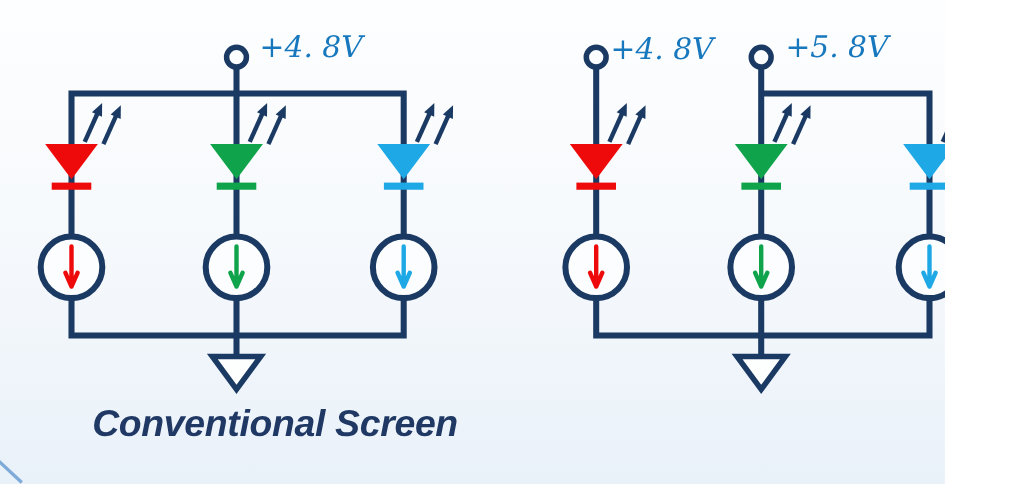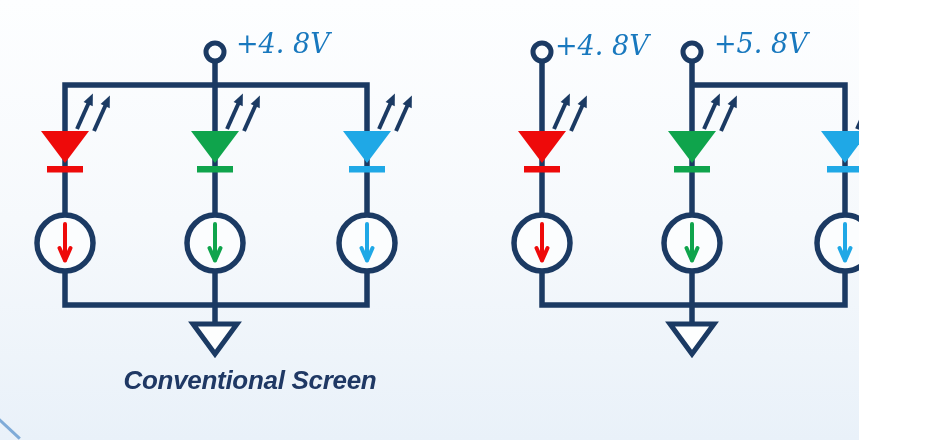--- a/index.html
+++ b/index.html
@@ -36,21 +36,21 @@
   .fill-red{fill:var(--led-red);} .fill-green{fill:var(--led-green);} .fill-blue{fill:var(--led-blue);}
   .vlabel{
     position:absolute;
     font-family:"DejaVu Serif",serif;
     font-size:27px;line-height:1.15;
     color:var(--label-blue);
     white-space:pre;
   }
   .ctitle{
     position:absolute;
-    font-size:26px;font-weight:700;letter-spacing:-0.3px;
+    font-size:34px;font-weight:700;letter-spacing:-0.3px;
     color:var(--title-text);
     text-align:center;line-height:1.2;
   }
   .corner-accent{
     position:absolute;left:-6px;top:427px;width:30px;height:2.5px;
     background:var(--corner-accent);opacity:.75;
     transform:rotate(43deg);
   }
 </style>
 </head>

